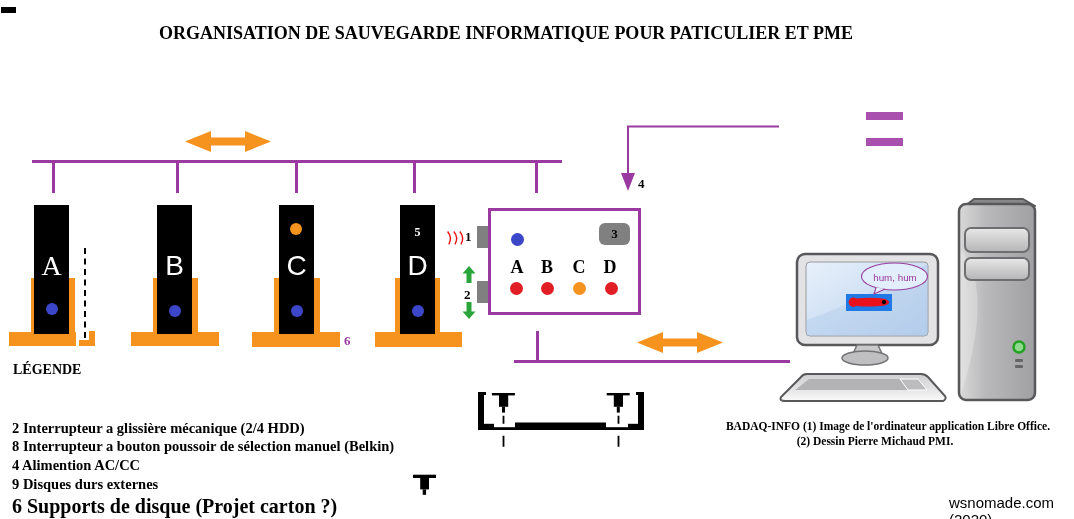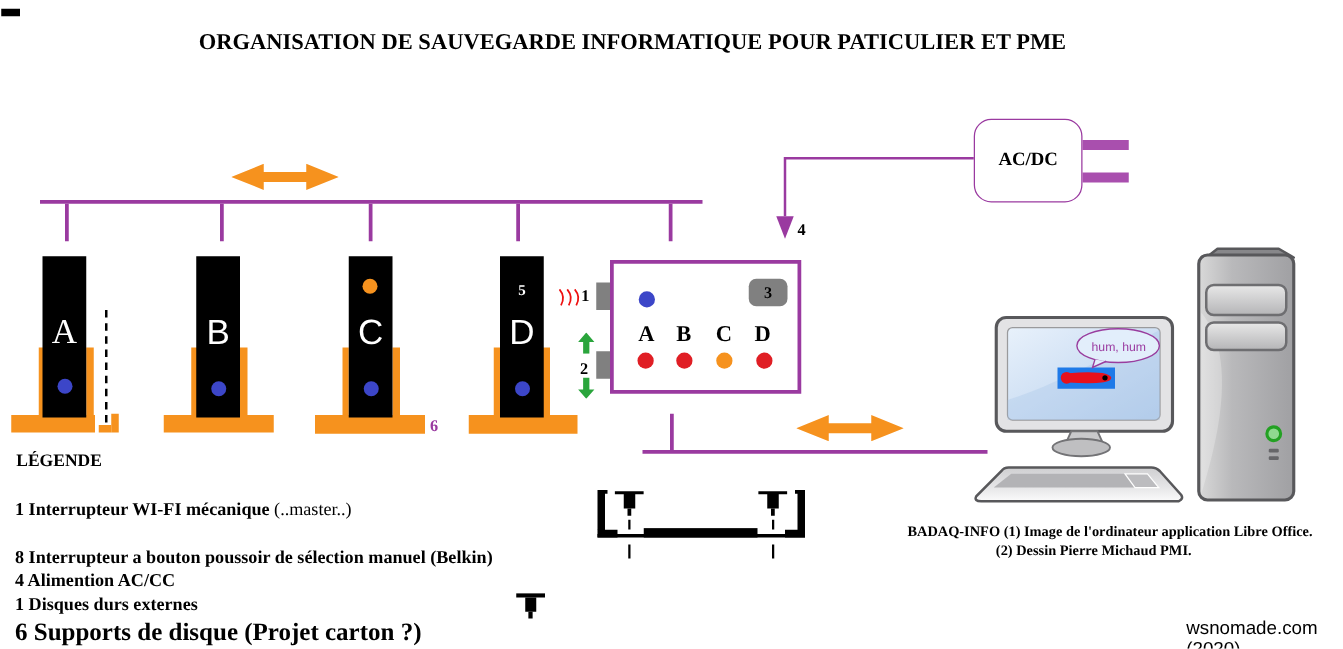--- a/index.html
+++ b/index.html
@@ -125,21 +125,20 @@
 <div class="abs bold" style="left:600px;top:257px;width:20px;text-align:center;font-size:18px;color:#000;">D</div>
 
 <div class="abs" style="left:510px;top:282px;width:13px;height:13px;background:#e01e24;border-radius:50%;"></div>
 
 <div class="abs" style="left:541px;top:282px;width:13px;height:13px;background:#e01e24;border-radius:50%;"></div>
 
 <div class="abs" style="left:573px;top:282px;width:13px;height:13px;background:#f6921e;border-radius:50%;"></div>
 
 <div class="abs" style="left:605px;top:282px;width:13px;height:13px;background:#e01e24;border-radius:50%;"></div>
 
-<div class="abs bold" style="left:779px;top:95px;width:85px;height:65px;border:1.5px solid #9a3aa0;border-radius:14px;background:#fff;text-align:center;line-height:65px;font-size:15px;color:#000;">AC/DC</div>
 
 <div class="abs" style="left:866px;top:112px;width:37px;height:8px;background:#a94fae;"></div>
 
 <div class="abs" style="left:866px;top:138px;width:37px;height:8px;background:#a94fae;"></div>
 
 <svg class="abs" style="left:620px;top:120px;" width="165" height="75" viewBox="0 0 165 75">
   <path d="M159 6.5 L8 6.5 L8 53" fill="none" stroke="#9a3aa0" stroke-width="2"></path>
   <path d="M8 71 L1 53 L15 53 Z" fill="#9a3aa0"></path>
 </svg>
 
@@ -178,28 +177,28 @@
 
 <svg class="abs" style="left:412px;top:474px;" width="25" height="22" viewBox="0 0 25 22">
   <rect x="1" y="0.7" width="23" height="3.3" fill="#000"></rect>
   <rect x="8.2" y="4" width="8.8" height="11.4" fill="#000"></rect>
   <rect x="10.7" y="15.4" width="3.4" height="5.4" fill="#000"></rect>
 
 </svg>
 
 <div class="abs bold" style="left:13px;top:362px;font-size:14px;color:#000;text-align:right;">LÉGENDE</div>
 
-<div class="abs bold" style="left:12px;top:400px;font-size:14.5px;color:#000;">1 Interrupteur WI-FI mécanique <span style="font-weight:normal;">(..master..)</span></div>
-
+
+<div class="abs bold" style="left:12px;top:419.5px;font-size:14.5px;color:#000;">2 Interrupteur a glissière mécanique (2/4 HDD)</div>
 
 <div class="abs bold" style="left:12px;top:438px;font-size:14.5px;color:#000;">8 Interrupteur a bouton poussoir de sélection manuel (Belkin)</div>
 
 <div class="abs bold" style="left:12px;top:457px;font-size:14.5px;color:#000;">4 Alimention AC/CC</div>
 
-<div class="abs bold" style="left:12px;top:476px;font-size:14.5px;color:#000;">1 Disques durs externes</div>
+<div class="abs bold" style="left:12px;top:476px;font-size:14.5px;color:#000;">9 Disques durs externes</div>
 
 <div class="abs bold" style="left:12px;top:495px;font-size:20px;color:#000;">6 Supports de disque (Projet carton ?)</div>
 
 <div class="abs bold" style="left:673px;top:420px;width:430px;text-align:center;font-size:11.5px;color:#000;">BADAQ-INFO (1) Image de l'ordinateur application Libre Office.</div>
 <div class="abs bold" style="left:660px;top:435px;width:430px;text-align:center;font-size:11.5px;color:#000;">(2) Dessin Pierre Michaud PMI.</div>
 
 <div class="abs" style="left:949px;top:494px;font-size:15px;color:#000;">wsnomade.com (2020)</div>
 
 <svg class="abs" style="left:775px;top:190px;" width="299" height="225" viewBox="0 0 299 225">
   <defs>

